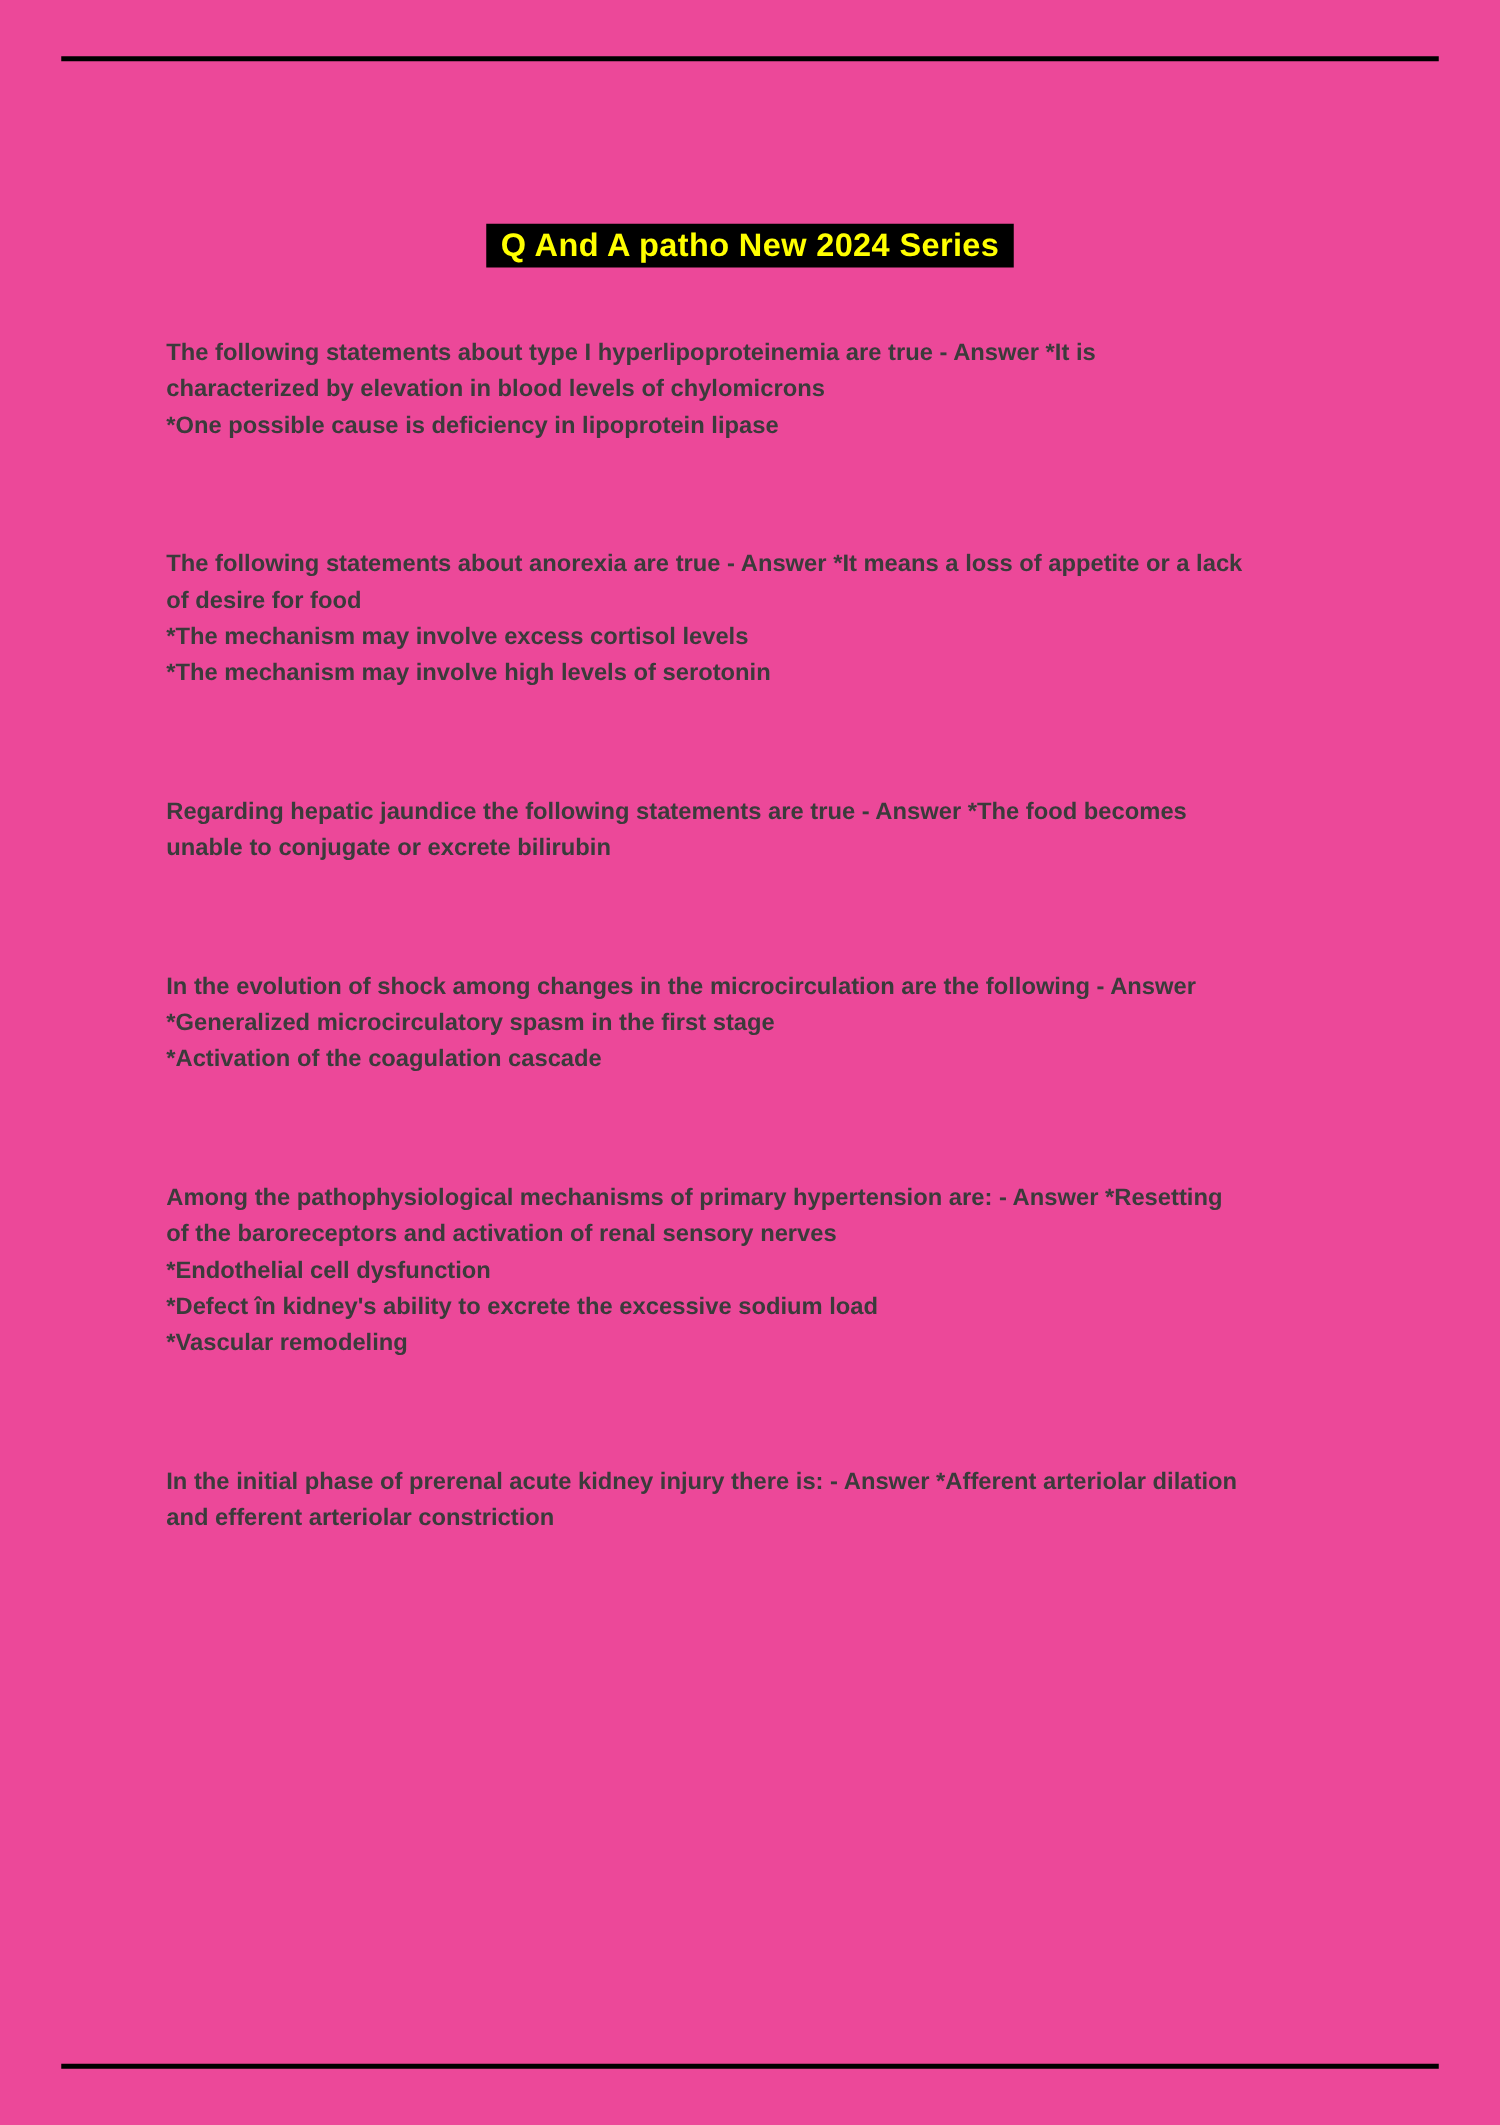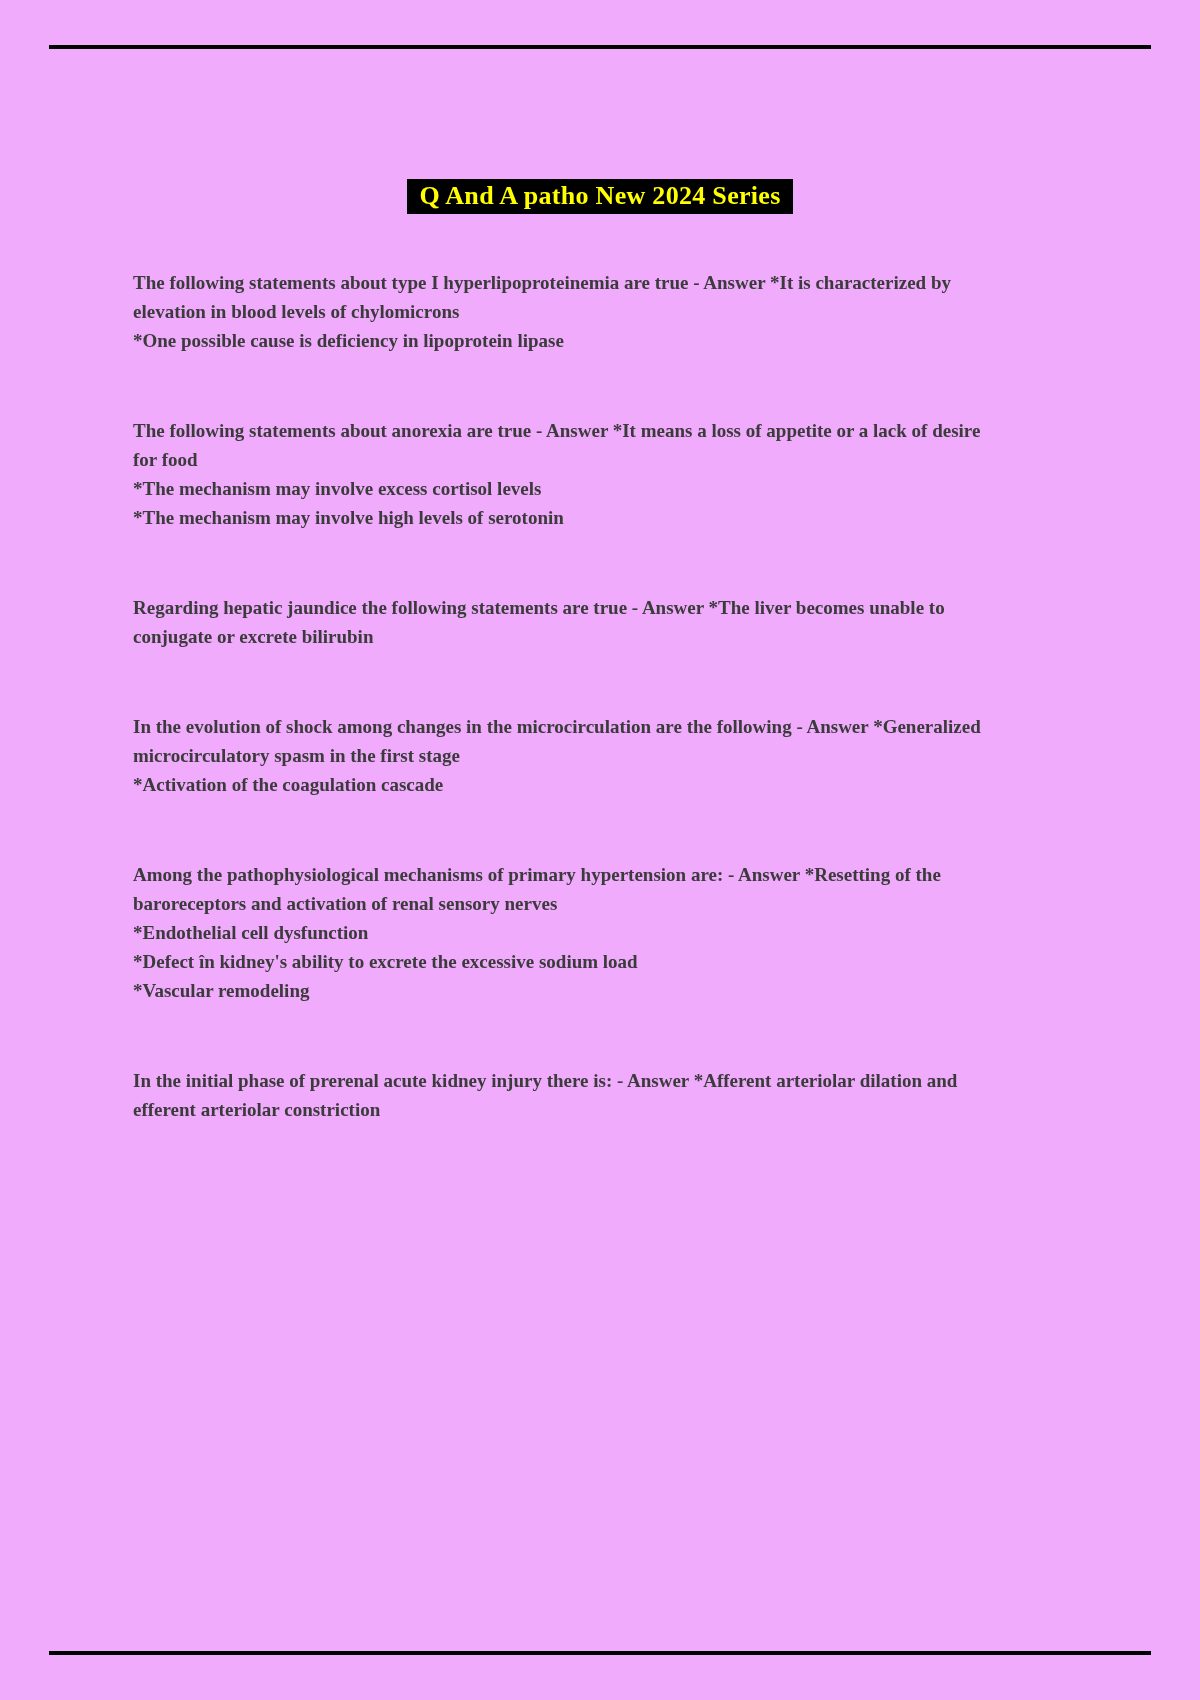--- a/index.html
+++ b/index.html
@@ -1,22 +1,22 @@
 <!DOCTYPE html>
 <html><head>
 <meta charset="utf-8">
 <style>
   * { box-sizing: border-box; }
   html, body { margin: 0; padding: 0; background: #ffffff; }
   .page {
     position: relative;
     width: 1200px;
     height: 1700px;
-    background: #f0abfc;
-    font-family: Liberation Serif, serif;
+    background: #ec4899;
+    font-family: Liberation Sans, sans-serif;
     overflow: hidden;
   }
   .rule {
     position: absolute;
     left: 49px;
     width: 1102px;
     height: 4px;
     background: #000000;
   }
   .rule-top { top: 45px; }
@@ -43,21 +43,21 @@
     top: 268px;
     left: 133px;
     width: 868px;
     color: #3b3b3b;
     font-weight: bold;
     font-size: 19px;
     line-height: 29px;
   }
   .content p { margin: 0; }
   .content p.ans { }
-  .content p.q { margin-top: 61px; }
+  .content p.q { margin-top: 82px; }
   .content p.q.first { margin-top: 0; }
 </style>
 </head>
 <body>
 
 <div class="page">
 
   <div class="rule rule-top"></div>
 
   <div class="title-wrap">
@@ -66,21 +66,21 @@
 
   <div class="content">
 
     <p class="q first">The following statements about type I hyperlipoproteinemia are true - Answer *It is characterized by elevation in blood levels of chylomicrons</p>
     <p class="ans">*One possible cause is deficiency in lipoprotein lipase</p>
 
     <p class="q">The following statements about anorexia are true - Answer *It means a loss of appetite or a lack of desire for food</p>
     <p class="ans">*The mechanism may involve excess cortisol levels</p>
     <p class="ans">*The mechanism may involve high levels of serotonin</p>
 
-    <p class="q">Regarding hepatic jaundice the following statements are true - Answer *The liver becomes unable to conjugate or excrete bilirubin</p>
+    <p class="q">Regarding hepatic jaundice the following statements are true - Answer *The food becomes unable to conjugate or excrete bilirubin</p>
 
     <p class="q">In the evolution of shock among changes in the microcirculation are the following - Answer *Generalized microcirculatory spasm in the first stage</p>
     <p class="ans">*Activation of the coagulation cascade</p>
 
     <p class="q">Among the pathophysiological mechanisms of primary hypertension are: - Answer *Resetting of the baroreceptors and activation of renal sensory nerves</p>
     <p class="ans">*Endothelial cell dysfunction</p>
     <p class="ans">*Defect în kidney's ability to excrete the excessive sodium load</p>
     <p class="ans">*Vascular remodeling</p>
 
     <p class="q">In the initial phase of prerenal acute kidney injury there is: - Answer *Afferent arteriolar dilation and efferent arteriolar constriction</p>

